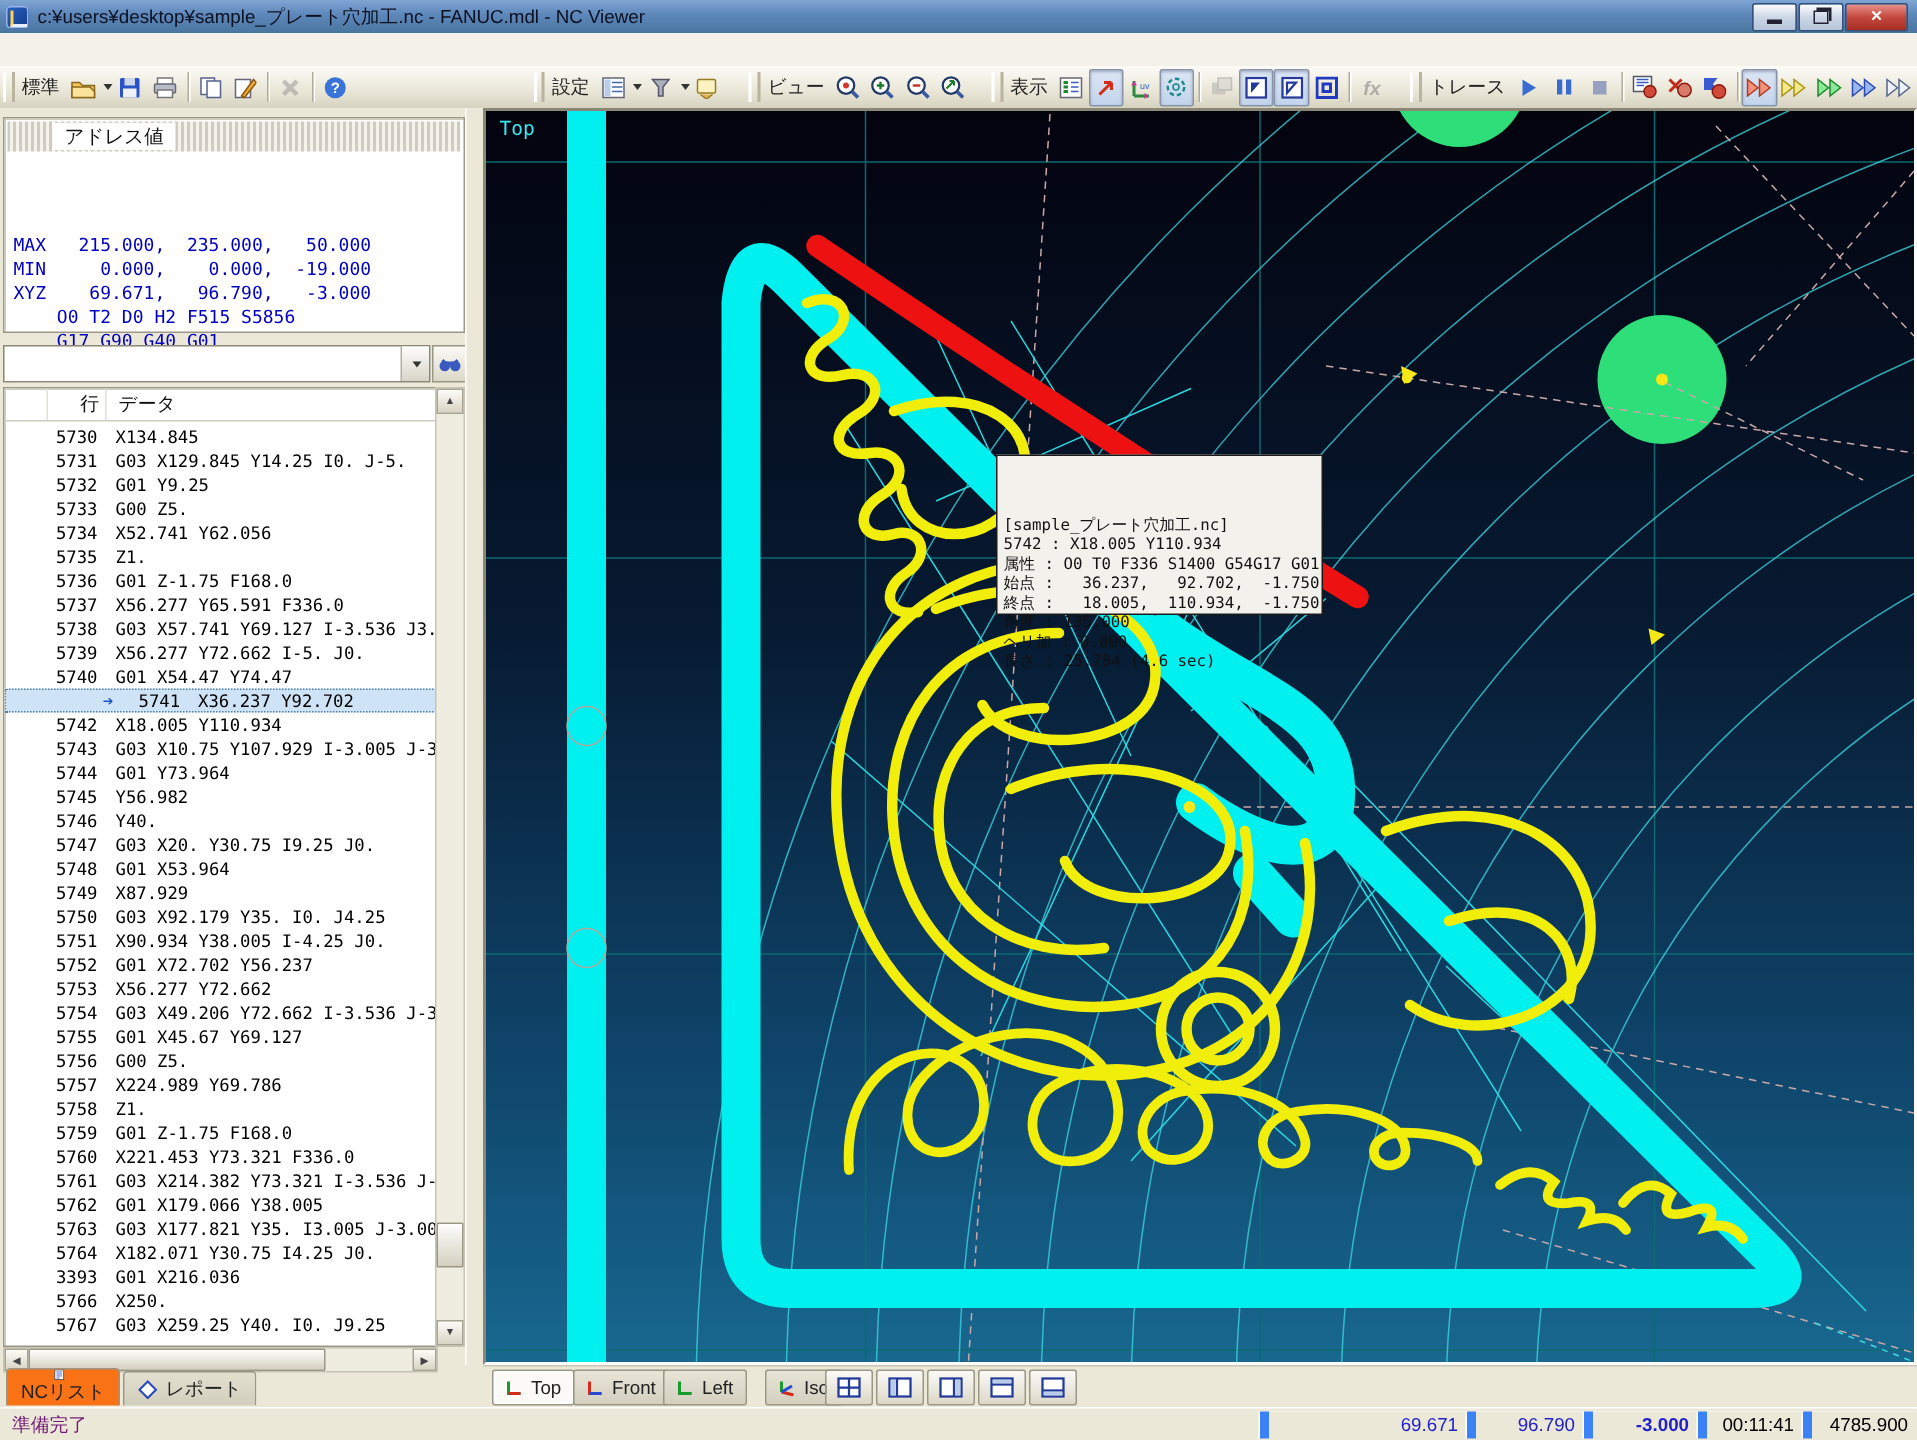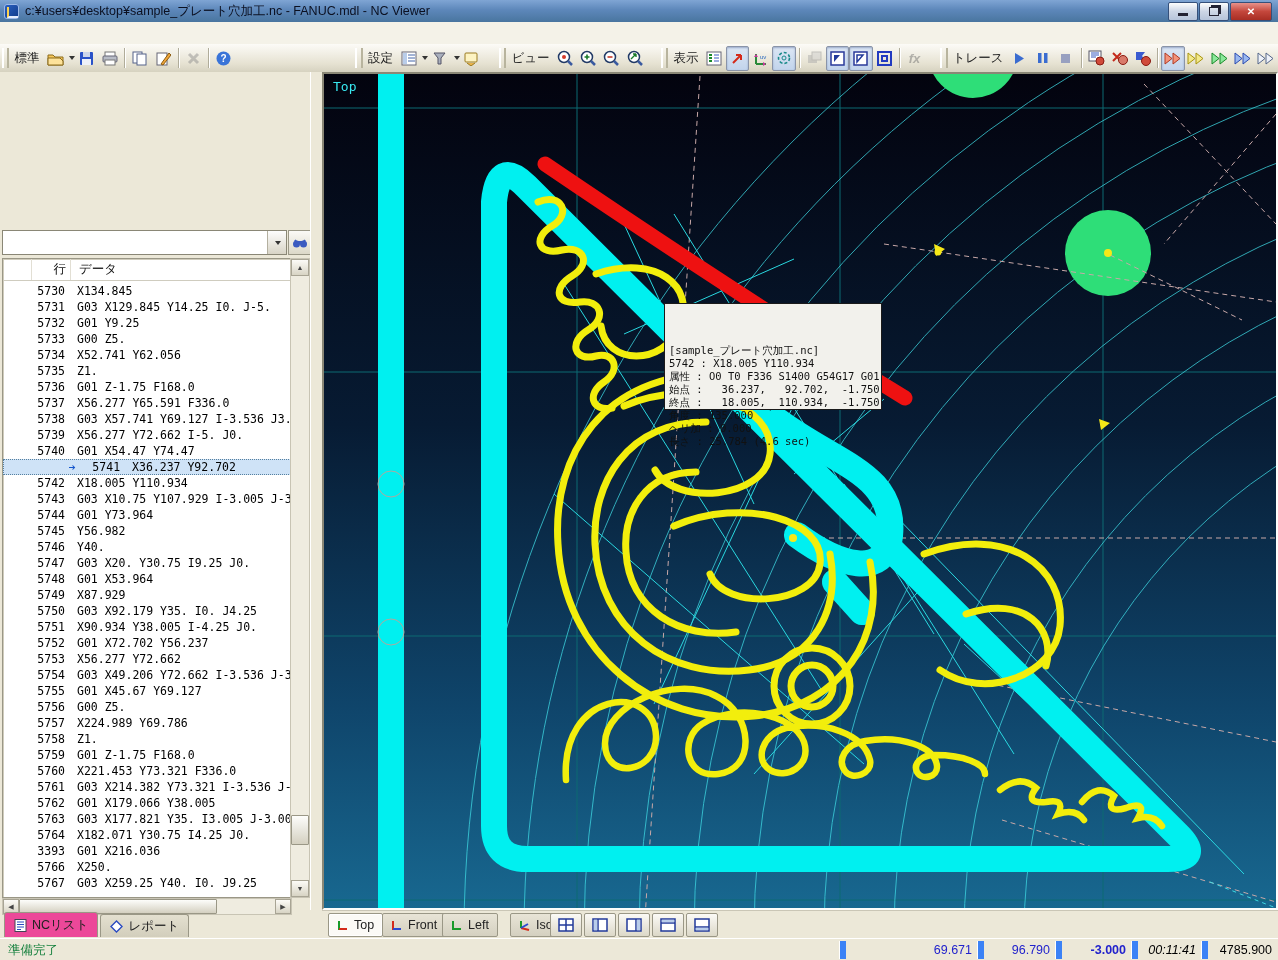--- a/index.html
+++ b/index.html
@@ -21,21 +21,21 @@
   .winbtn.close{width:40px;background:linear-gradient(#e8928a,#c4473c 50%,#a82e24);color:#fff;font-weight:bold;}
   .minglyph{width:10px;height:3px;background:#223;margin-top:6px;}
   .restglyph{width:8px;height:7px;border:1px solid #223;box-shadow:2px -2px 0 -0px #223;}
   
   .menubar{position:absolute;left:0;top:22px;width:1278px;height:22px;background:#f4f2e8;
     border-bottom:1px solid #d8d4c4;display:flex;align-items:center;}
   .menu-item{padding:2px 9px;color:#111;}
   
   .toolbar{position:absolute;left:0;top:44px;width:1278px;height:28px;
     background:linear-gradient(#fcfbf7,#e6e2d2 70%,#d6d2c0);border-bottom:1px solid #b8b4a2;
-    display:flex;align-items:center;justify-content:flex-end;}
+    display:flex;align-items:center;}
   .tb-grip{width:4px;height:20px;margin:0 3px 0 2px;border-left:2px solid #fff;border-right:2px solid #b8b49e;}
   .tb-label{margin:0 4px 0 2px;color:#222;font-size:12.5px;white-space:nowrap;}
   .tb-btn{width:24px;height:23px;border:1px solid transparent;border-radius:2px;display:flex;align-items:center;justify-content:center;position:relative;}
   .tb-btn.pressed{border:1px solid #8a94a8;background:linear-gradient(#dce6f4,#c2d4ec);box-shadow:inset 0 1px 2px rgba(30,60,120,.35);}
   .tb-btn.disabled{opacity:.45;filter:grayscale(1);}
   .tb-sep{width:1px;height:20px;background:#b0ac9a;box-shadow:1px 0 0 #fff;margin:0 3px;}
   .dd{width:0;height:0;border-left:3px solid transparent;border-right:3px solid transparent;border-top:4px solid #333;margin-left:2px;}
   .tb-btn svg{display:block;}
   
   .leftpanel{position:absolute;left:0;top:72px;width:322px;height:866px;background:#ece8d8;}
@@ -64,21 +64,21 @@
   .row.selected .cell-arrow:before{content:"➔";}
   
   .vscroll{position:absolute;left:290px;top:186px;width:18px;height:638px;background:#efece0;border:1px solid #c8c4b4;}
   .hscroll{position:absolute;left:2px;top:826px;width:288px;height:15px;background:#efece0;border:1px solid #c8c4b4;}
   .sb-btn{position:absolute;background:linear-gradient(#fcfbf7,#d8d4c4);border:1px solid #a8a494;
     display:flex;align-items:center;justify-content:center;font-size:7px;color:#444;}
   .sb-thumb{position:absolute;background:linear-gradient(#fdfdfb,#d4d0c0);border:1px solid #9a9786;border-radius:1px;}
   .nctabs{position:absolute;left:4px;top:840px;display:flex;align-items:flex-end;height:25px;}
   .nctab{height:22px;display:flex;align-items:center;padding:0 9px;border:1px solid #9a9786;border-bottom:none;
     background:linear-gradient(#e4e0d0,#d2cebc);border-radius:3px 3px 0 0;margin-right:2px;font-size:12.5px;color:#222;}
-  .nctab.active{background:#ec4899;height:24px;}
+  .nctab.active{background:#f97316;height:24px;flex-direction:column;}
   .tabicon{width:13px;height:13px;margin-right:5px;}
   .splitter{position:absolute;left:310px;top:72px;width:12px;height:838px;background:#ece8d8;border-left:1px solid #fff;border-right:1px solid #b8b4a2;}
   
   .viewport{position:absolute;left:322px;top:72px;width:956px;height:838px;border:2px solid;
     border-color:#8a8776 #fdfdfb #fdfdfb #8a8776;box-sizing:border-box;
     background:linear-gradient(#03030e,#071b33 42%,#0f456b 76%,#186890 100%);}
   .viewport .canvas{position:absolute;inset:0;}
   .viewlabel{position:absolute;left:9px;top:5px;color:#38e8f0;font-family:"DejaVu Sans Mono",monospace;font-size:13px;}
   .tooltip{position:absolute;left:340px;top:229px;width:218px;height:107px;background:#f2f1ec;
     border:1px solid #1a1a1a;color:#111;font-family:"DejaVu Sans Mono",monospace;font-size:10.5px;line-height:13px;
@@ -89,21 +89,21 @@
     border:1px solid #9a9786;background:linear-gradient(#e8e4d6,#d4d0c0);border-radius:2px;font-size:12.5px;color:#222;}
   .viewtab.active{background:#fbfaf6;box-shadow:inset 0 0 0 1px #fff;}
   .vt-icon{margin-right:5px;}
   .layoutbtn{position:absolute;top:2px;width:30px;height:22px;border:1px solid #9a9786;border-radius:2px;
     background:linear-gradient(#fbfaf6,#dcd8c8);display:flex;align-items:center;justify-content:center;}
   
   .statusbar{position:absolute;left:0;top:938px;width:1278px;height:22px;background:#ece8d8;border-top:1px solid #fff;
     display:flex;align-items:center;font-size:12.5px;}
   .sb-field{height:18px;display:flex;align-items:center;justify-content:flex-end;padding:0 6px;
     border-left:6px solid #3b82f6;box-shadow:-1px 0 0 #fff;box-sizing:border-box;}
-  .sb-ready{flex:0 0 840px;justify-content:flex-start;border-left:none;box-shadow:none;padding-left:8px;color:#15803d;}
+  .sb-ready{flex:0 0 840px;justify-content:flex-start;border-left:none;box-shadow:none;padding-left:8px;color:#701a75;}
   .blue{color:#2222cc;}
 </style>
 </head>
 <body>
 
 <div class="window">
 
   <div class="titlebar">
     <div class="appicon"></div>
     <div class="title-text">c:¥users¥desktop¥sample_プレート穴加工.nc - FANUC.mdl - NC Viewer</div>
@@ -357,20 +357,28 @@
     </div>
     <div class="tb-btn">
       <svg width="18" height="13">
           <path d="M1 1 L8 6.5 L1 12z" fill="#eef2fa" stroke="#556688"></path>
           <path d="M9 1 L16 6.5 L9 12z" fill="#eef2fa" stroke="#556688"></path>
         </svg>
     </div>
   </div>
 
   <div class="leftpanel">
+    <div class="box addrbox">
+      <div class="addr-head">
+        <span>アドレス値</span>
+      </div>
+      <div class="addr-lines">
+        
+      <div>MAX   215.000,  235.000,   50.000</div><div>MIN     0.000,    0.000,  -19.000</div><div>XYZ    69.671,   96.790,   -3.000</div><div>    O0 T2 D0 H2 F515 S5856</div><div>    G17 G90 G40 G01</div></div>
+    </div>
 
     <div class="combo">
       <span></span>
       <div class="combo-arrow">
           <div class="dd"></div>
         </div>
     </div>
     <div class="searchbtn">
       <svg width="16" height="12">
           <circle cx="4.5" cy="7" r="3.5" fill="#3a5ac0"></circle>
@@ -777,17 +785,17 @@
           <rect x="1.8" y="9.8" width="12.4" height="2.4" fill="#b9cdea"></rect>
         </svg>
     </div>
   </div>
 
   <div class="statusbar">
     <div class="sb-field sb-ready">準備完了</div>
     <div class="sb-field blue" style="flex:0 0 138px;">69.671</div>
     <div class="sb-field blue" style="flex:0 0 78px;">96.790</div>
     <div class="sb-field blue" style="flex:0 0 76px;font-weight:bold;">-3.000</div>
-    <div class="sb-field" style="flex:0 0 70px;font-style:italic;">00:11:41</div>
+    <div class="sb-field" style="flex:0 0 70px;">00:11:41</div>
     <div class="sb-field" style="flex:0 0 76px;">4785.900</div>
   </div>
 
 </div>
 
 </body></html>

